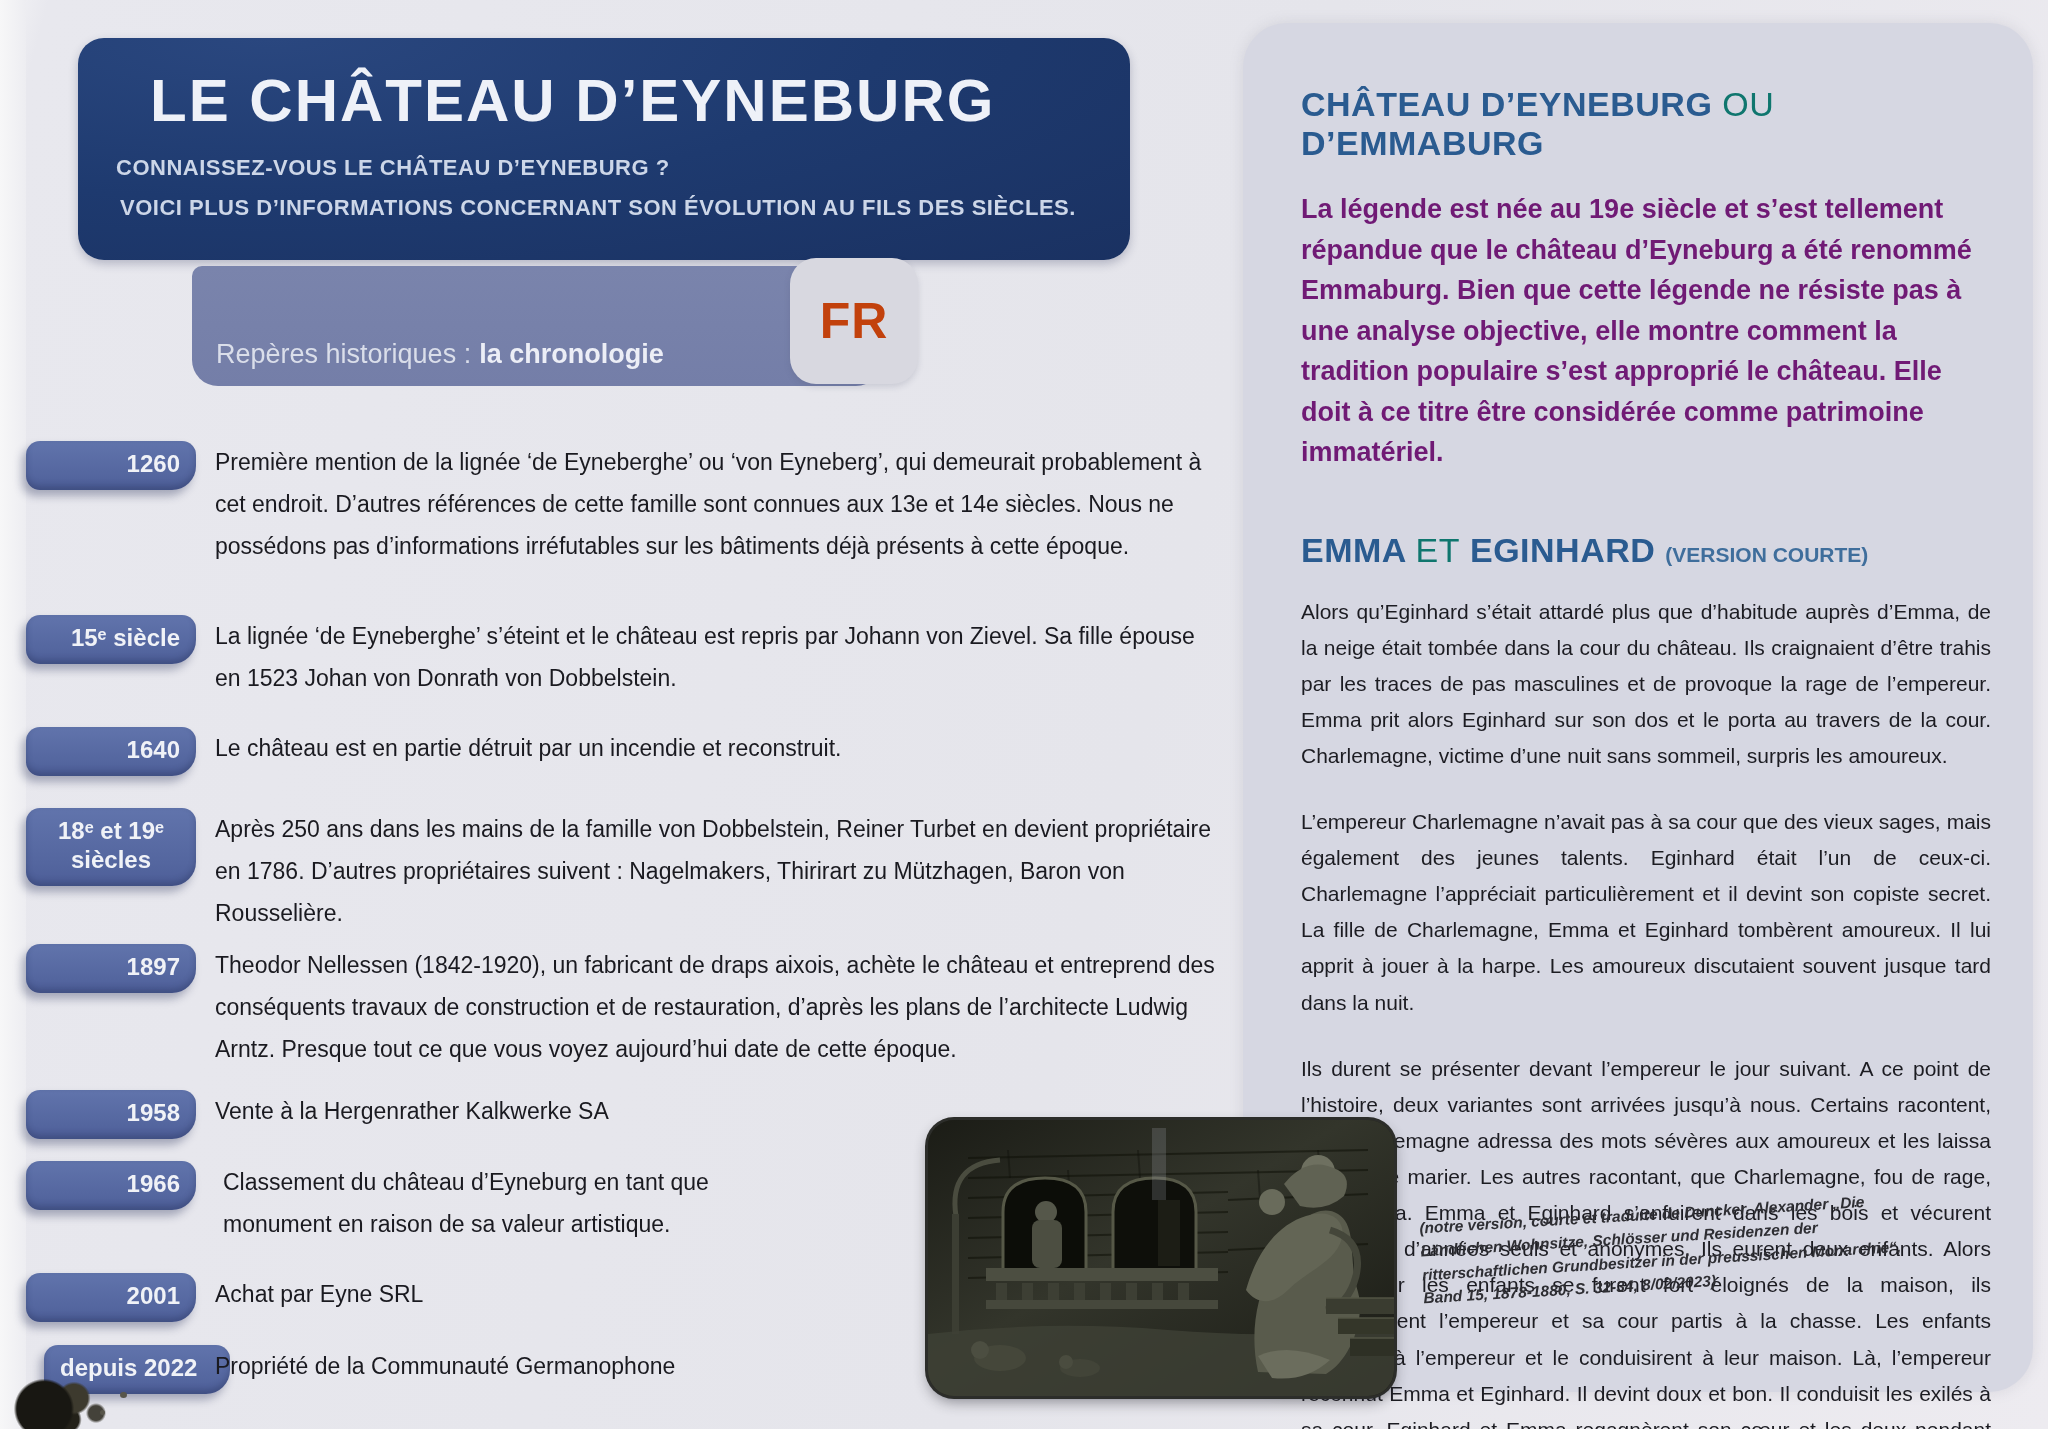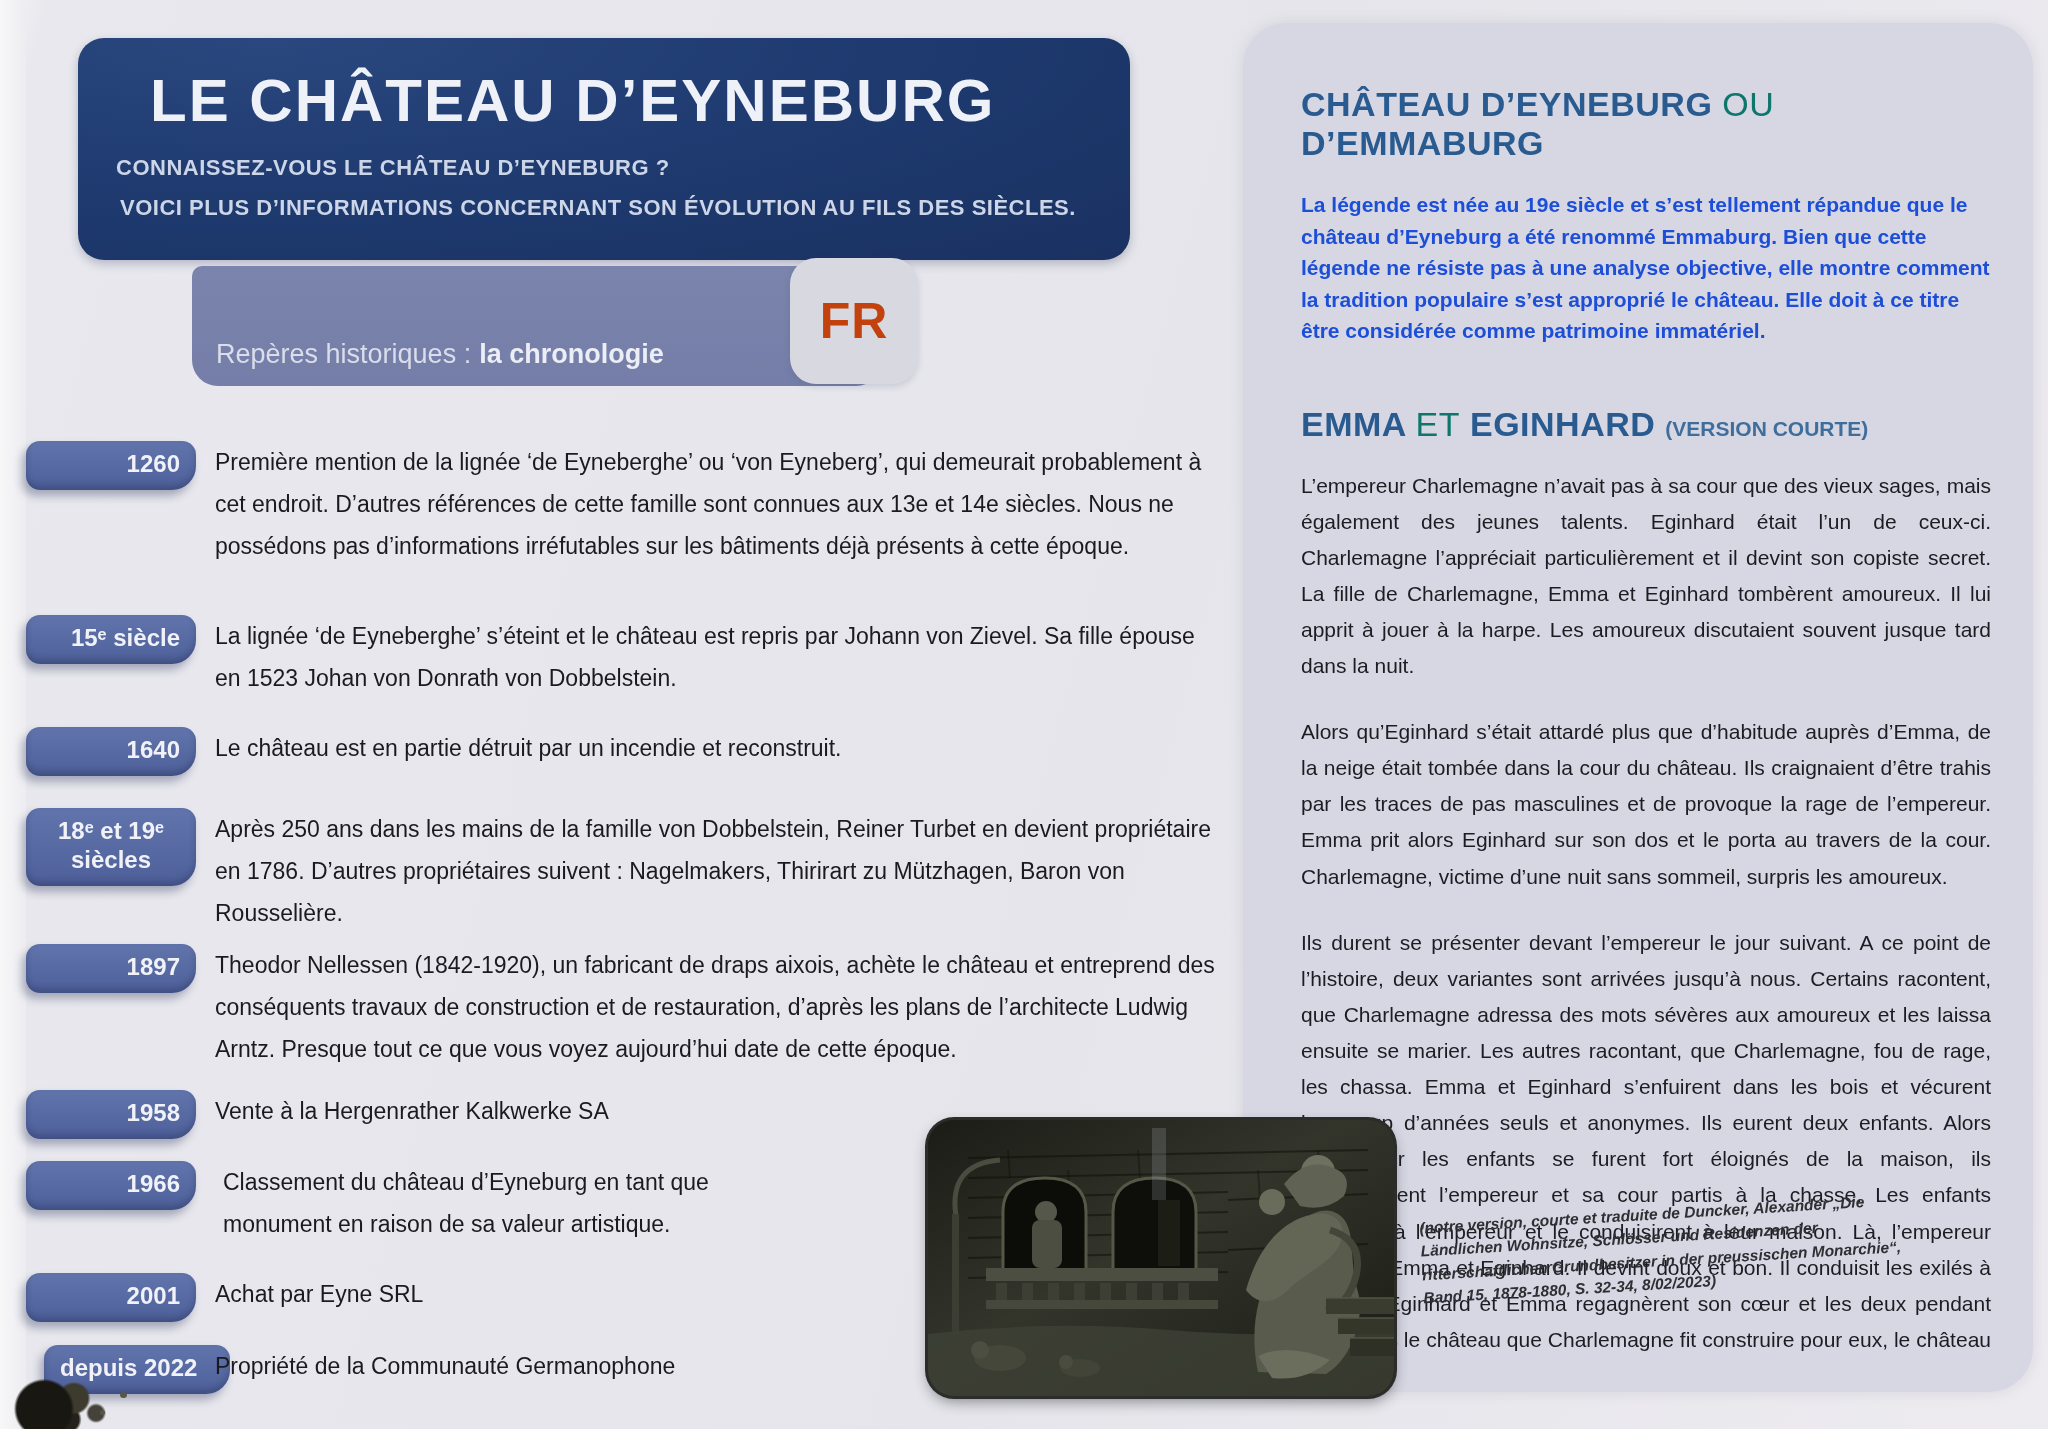--- a/index.html
+++ b/index.html
@@ -68,21 +68,21 @@
   
   .right-panel{
     position:absolute;left:1243px;top:23px;width:790px;height:1369px;border-radius:44px;
     background:#d6d7e2;box-shadow:0 0 14px rgba(120,122,140,.18);
     box-sizing:border-box;padding:62px 42px 0 58px;
   }
   .panel-h{margin:0;font-size:34px;font-weight:bold;color:#2a5b90;letter-spacing:.5px;}
   .panel-h .lightword{font-weight:normal;color:#0f766e;}
   .panel-h .small-note{font-size:21px;font-weight:bold;color:#3f6e9c;letter-spacing:0;}
   .intro-par{
-    margin:26px 0 0;font-size:21px;font-weight:bold;line-height:1.5;color:#1d4ed8;
+    margin:26px 0 0;font-size:27px;font-weight:bold;line-height:1.5;color:#701a75;
   }
   .heading2{margin-top:58px;}
   .story{margin-top:24px;}
   .story p{
     margin:0 0 30px;font-size:21px;line-height:1.72;color:#1c1c22;text-align:justify;
   }
   .citation{
     position:absolute;left:178px;top:1178px;width:520px;
     font-size:15.5px;font-style:italic;font-weight:bold;line-height:1.5;color:#2e2e33;
     transform:rotate(-3.4deg);
@@ -175,23 +175,23 @@
 
   <div class="right-panel">
     <h2 class="panel-h"><span>CHÂTEAU D’EYNEBURG</span> <span class="lightword">OU</span> <span>D’EMMABURG</span></h2>
 
     <p class="intro-par">La légende est née au 19e siècle et s’est tellement répandue que le château d’Eyneburg a été renommé Emmaburg. Bien que cette légende ne résiste pas à une analyse objective, elle montre comment la tradition populaire s’est approprié le château. Elle doit à ce titre être considérée comme patrimoine immatériel.</p>
 
     <h2 class="panel-h heading2"><span>EMMA</span> <span class="lightword">ET</span> <span>EGINHARD</span> <span class="small-note">(VERSION COURTE)</span></h2>
 
     <div class="story">
 
+        <p>Alors qu’Eginhard s’était attardé plus que d’habitude auprès d’Emma, de la neige était tombée dans la cour du château. Ils craignaient d’être trahis par les traces de pas masculines et de provoque la rage de l’empereur. Emma prit alors Eginhard sur son dos et le porta au travers de la cour. Charlemagne, victime d’une nuit sans sommeil, surpris les amoureux.</p>
+
         <p>L’empereur Charlemagne n’avait pas à sa cour que des vieux sages, mais également des jeunes talents. Eginhard était l’un de ceux-ci. Charlemagne l’appréciait particulièrement et il devint son copiste secret. La fille de Charlemagne, Emma et Eginhard tombèrent amoureux. Il lui apprit à jouer à la harpe. Les amoureux discutaient souvent jusque tard dans la nuit.</p>
-
-        <p>Alors qu’Eginhard s’était attardé plus que d’habitude auprès d’Emma, de la neige était tombée dans la cour du château. Ils craignaient d’être trahis par les traces de pas masculines et de provoque la rage de l’empereur. Emma prit alors Eginhard sur son dos et le porta au travers de la cour. Charlemagne, victime d’une nuit sans sommeil, surpris les amoureux.</p>
 
         <p>Ils durent se présenter devant l’empereur le jour suivant. A ce point de l’histoire, deux variantes sont arrivées jusqu’à nous. Certains racontent, que Charlemagne adressa des mots sévères aux amoureux et les laissa ensuite se marier. Les autres racontant, que Charlemagne, fou de rage, les chassa. Emma et Eginhard s’enfuirent dans les bois et vécurent beaucoup d’années seuls et anonymes. Ils eurent deux enfants. Alors qu’un jour les enfants se furent fort éloignés de la maison, ils rencontrèrent l’empereur et sa cour partis à la chasse. Les enfants parlèrent à l’empereur et le conduisirent à leur maison. Là, l’empereur reconnut Emma et Eginhard. Il devint doux et bon. Il conduisit les exilés à sa cour. Eginhard et Emma regagnèrent son cœur et les deux pendant longtemps le château que Charlemagne fit construire pour eux, le château d’Emma.</p>
       </div>
 
     <div class="citation">(notre version, courte et traduite de Duncker, Alexander „Die Ländlichen Wohnsitze, Schlösser und Residenzen der ritterschaftlichen Grundbesitzer in der preussischen Monarchie“, Band 15, 1878-1880, S. 32-34, 8/02/2023)</div>
   </div>
 
   <div class="plaque">
     <svg width="466" height="276" viewBox="0 0 466 276" xmlns="http://www.w3.org/2000/svg">
       <defs>

